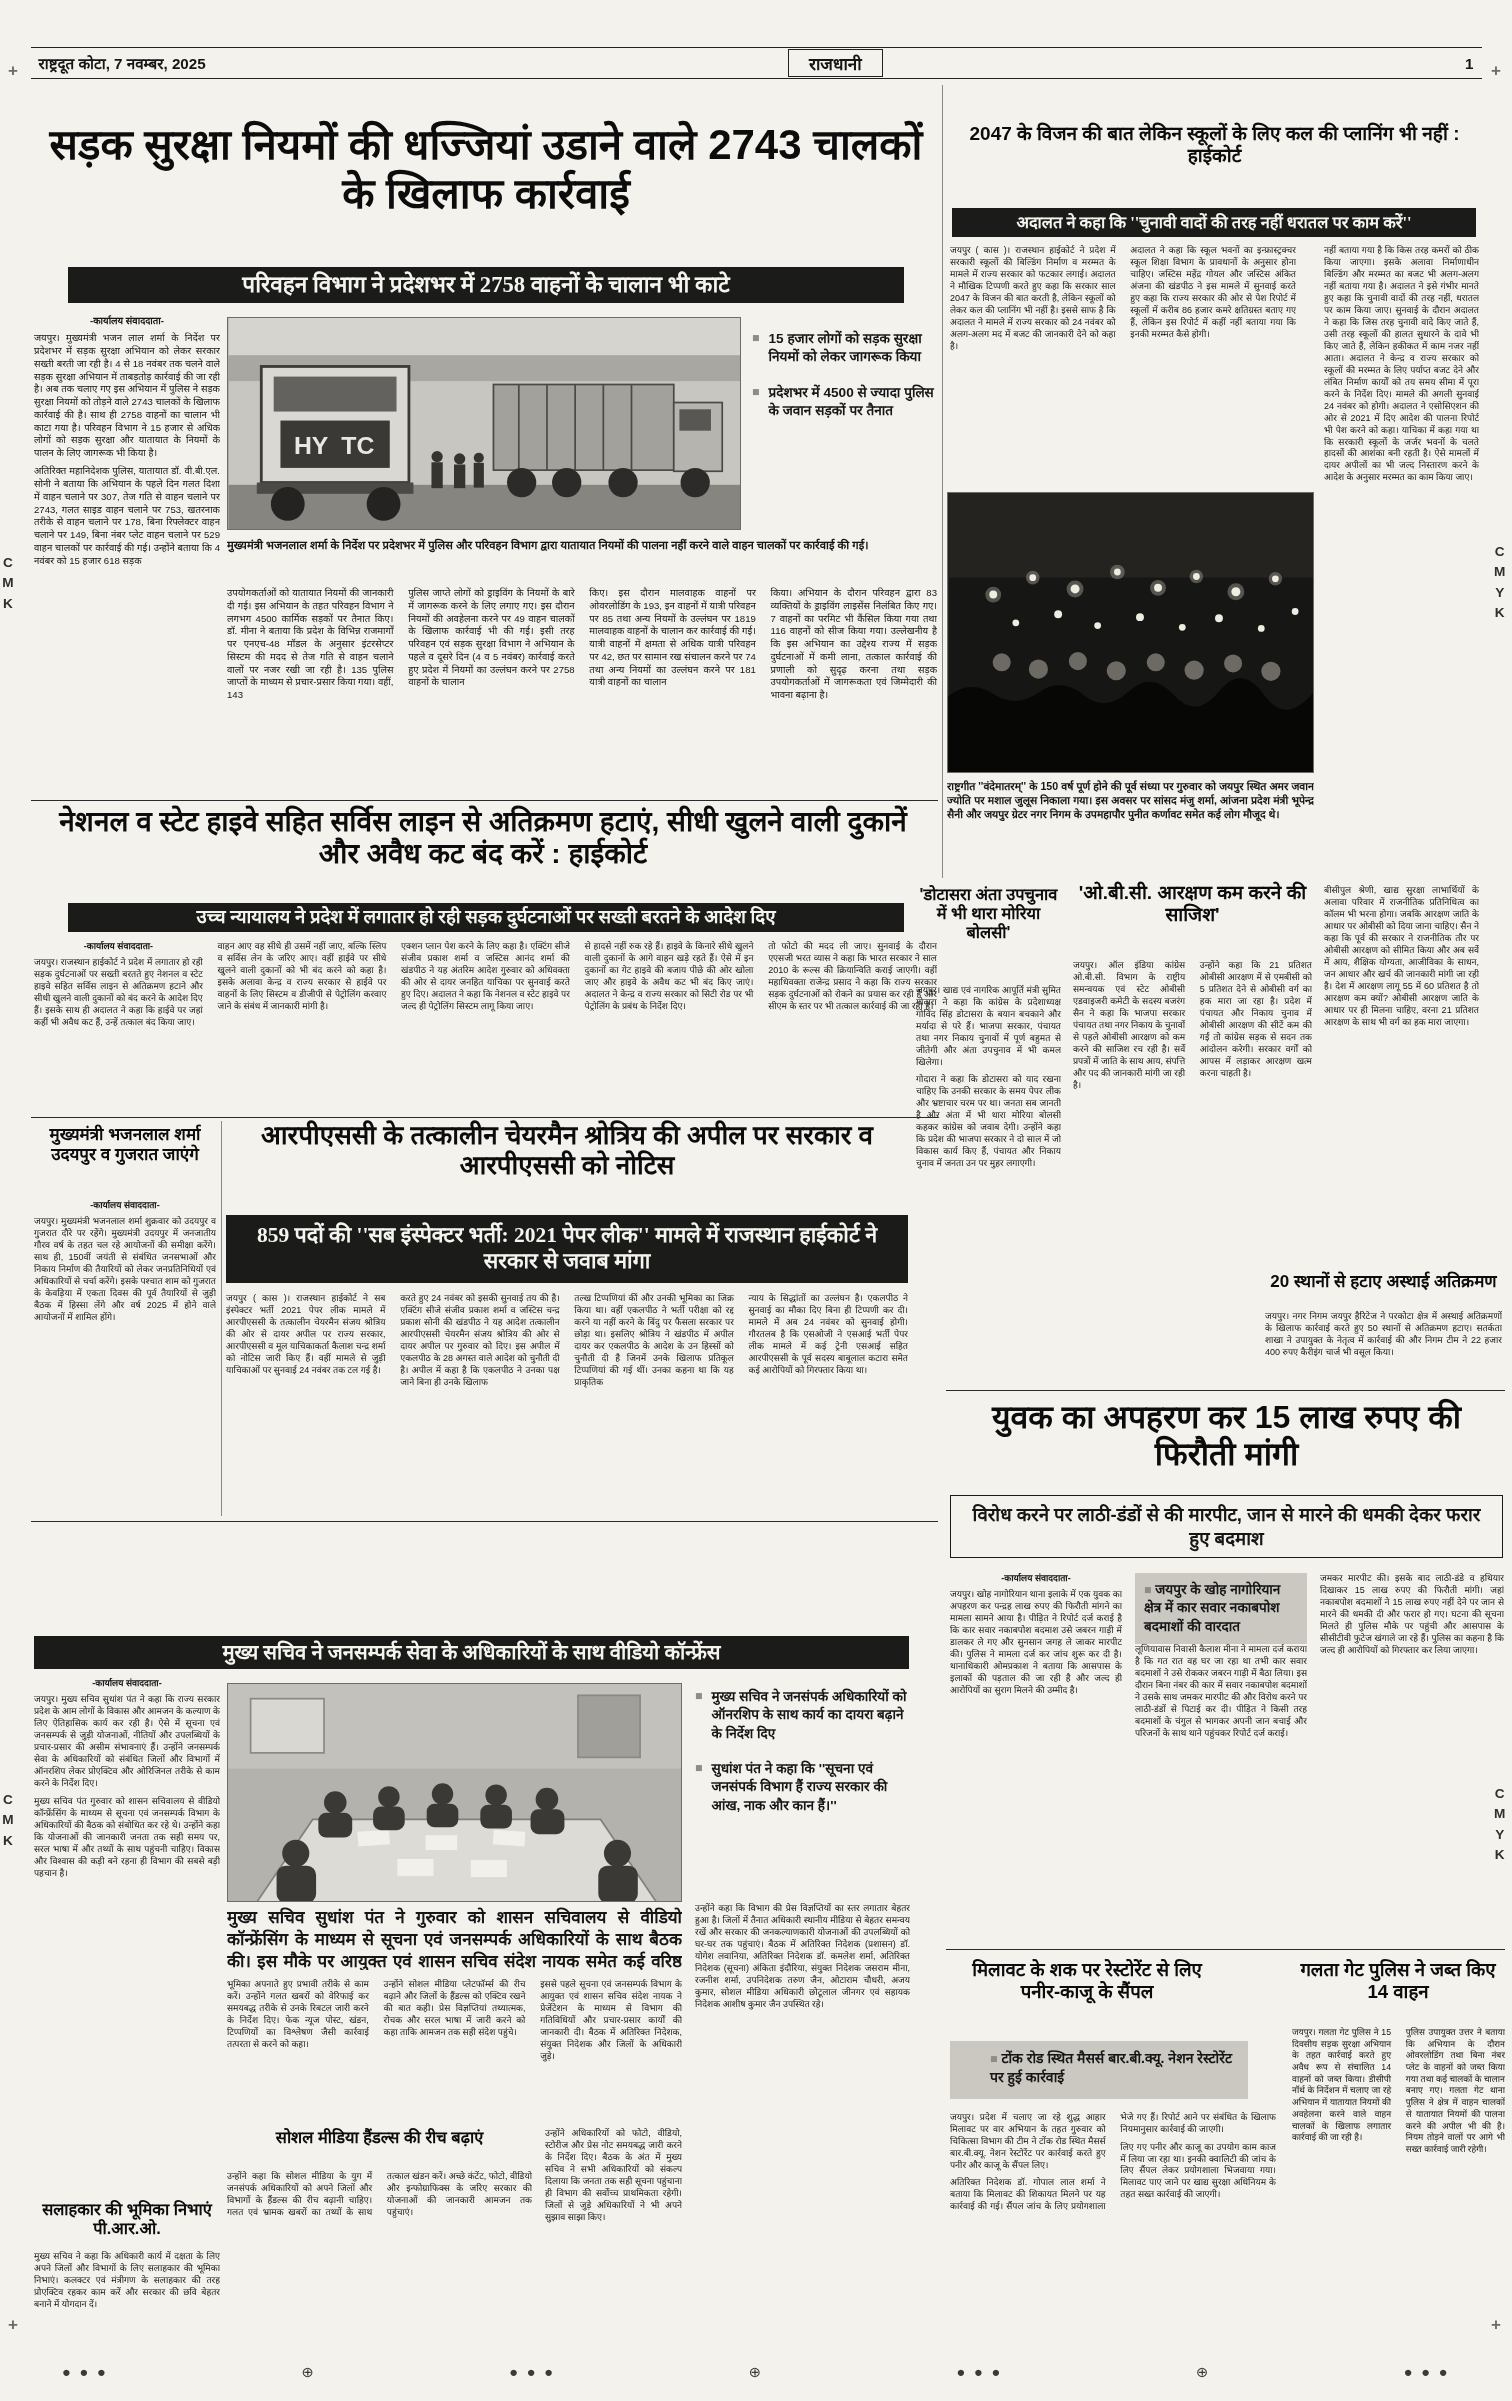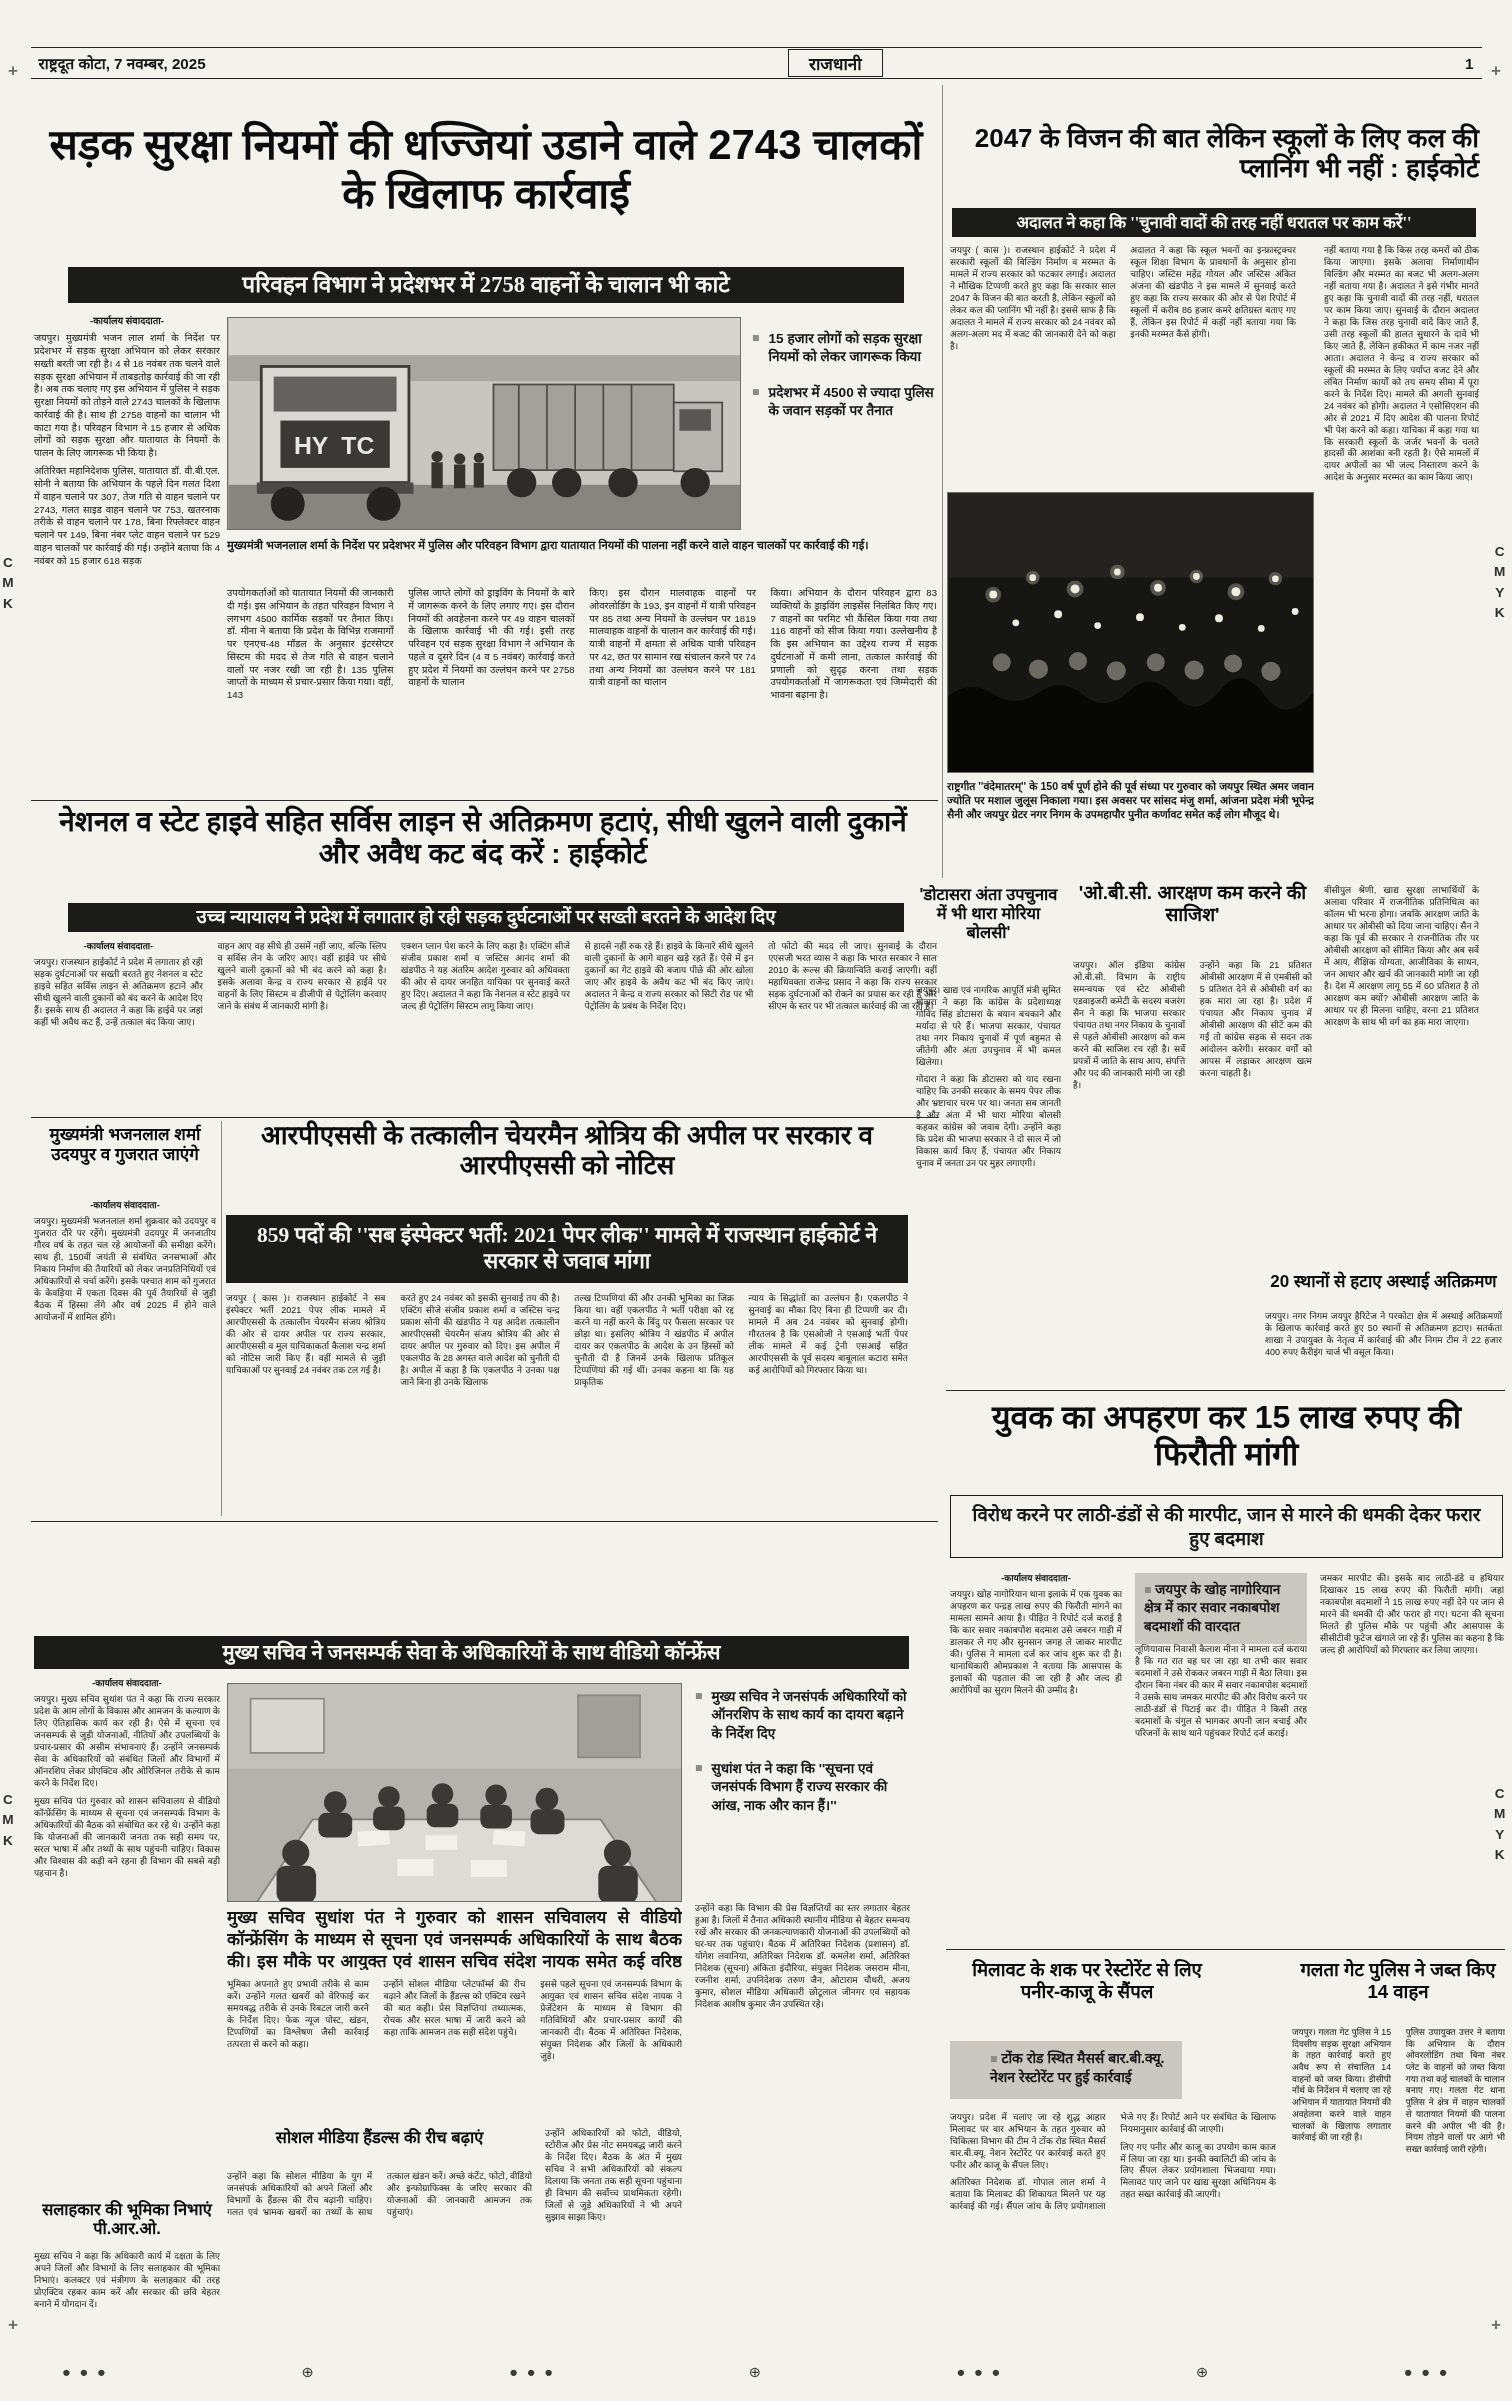--- a/index.html
+++ b/index.html
@@ -137,21 +137,21 @@
 
   <div class="abs cols b17" style="left:227px;top:587px;width:710px;height:207px;column-count:4;">
     <p>उपयोगकर्ताओं को यातायात नियमों की जानकारी दी गई। इस अभियान के तहत परिवहन विभाग ने लगभग 4500 कार्मिक सड़कों पर तैनात किए। डॉ. मीना ने बताया कि प्रदेश के विभिन्न राजमार्गों पर एनएच-48 मॉडल के अनुसार इंटरसेप्टर सिस्टम की मदद से तेज गति से वाहन चलाने वालों पर नजर रखी जा रही है। 135 पुलिस जाप्तों के माध्यम से प्रचार-प्रसार किया गया। वहीं, 143</p>
     <p>पुलिस जाप्ते लोगों को ड्राइविंग के नियमों के बारे में जागरूक करने के लिए लगाए गए। इस दौरान नियमों की अवहेलना करने पर 49 वाहन चालकों के खिलाफ कार्रवाई भी की गई। इसी तरह परिवहन एवं सड़क सुरक्षा विभाग ने अभियान के पहले व दूसरे दिन (4 व 5 नवंबर) कार्रवाई करते हुए प्रदेश में नियमों का उल्लंघन करने पर 2758 वाहनों के चालान</p>
     <p>किए। इस दौरान मालवाहक वाहनों पर ओवरलोडिंग के 193, इन वाहनों में यात्री परिवहन पर 85 तथा अन्य नियमों के उल्लंघन पर 1819 मालवाहक वाहनों के चालान कर कार्रवाई की गई। यात्री वाहनों में क्षमता से अधिक यात्री परिवहन पर 42, छत पर सामान रख संचालन करने पर 74 तथा अन्य नियमों का उल्लंघन करने पर 181 यात्री वाहनों का चालान</p>
     <p>किया। अभियान के दौरान परिवहन द्वारा 83 व्यक्तियों के ड्राइविंग लाइसेंस निलंबित किए गए। 7 वाहनों का परमिट भी कैंसिल किया गया तथा 116 वाहनों को सीज किया गया। उल्लेखनीय है कि इस अभियान का उद्देश्य राज्य में सड़क दुर्घटनाओं में कमी लाना, तत्काल कार्रवाई की प्रणाली को सुदृढ़ करना तथा सड़क उपयोगकर्ताओं में जागरूकता एवं जिम्मेदारी की भावना बढ़ाना है।</p>
   </div>
 
   <div class="abs vline" style="left:942px;top:85px;height:793px;"></div>
 
-  <div class="abs hl" style="left:950px;top:123px;width:529px;font-size:26px;text-align:right;">2047 के विजन की बात लेकिन स्कूलों के लिए कल की प्लानिंग भी नहीं : हाईकोर्ट</div>
+  <div class="abs hl" style="left:950px;top:123px;width:529px;font-size:19px;">2047 के विजन की बात लेकिन स्कूलों के लिए कल की प्लानिंग भी नहीं : हाईकोर्ट</div>
   <div class="abs bar" style="left:952px;top:208px;width:524px;height:29px;font-size:16.4px;">अदालत ने कहा कि ''चुनावी वादों की तरह नहीं धरातल पर काम करें''</div>
   <div class="abs cols b16" style="left:950px;top:245px;width:346px;height:243px;column-count:2;">
     <p>जयपुर ( कास )। राजस्थान हाईकोर्ट ने प्रदेश में सरकारी स्कूलों की बिल्डिंग निर्माण व मरम्मत के मामले में राज्य सरकार को फटकार लगाई। अदालत ने मौखिक टिप्पणी करते हुए कहा कि सरकार साल 2047 के विजन की बात करती है, लेकिन स्कूलों को लेकर कल की प्लानिंग भी नहीं है। इससे साफ है कि अदालत ने मामले में राज्य सरकार को 24 नवंबर को अलग-अलग मद में बजट की जानकारी देने को कहा है।</p>
     <p>अदालत ने कहा कि स्कूल भवनों का इन्फ्रास्ट्रक्चर स्कूल शिक्षा विभाग के प्रावधानों के अनुसार होना चाहिए। जस्टिस महेंद्र गोयल और जस्टिस अंकित अंजना की खंडपीठ ने इस मामले में सुनवाई करते हुए कहा कि राज्य सरकार की ओर से पेश रिपोर्ट में स्कूलों में करीब 86 हजार कमरे क्षतिग्रस्त बताए गए हैं, लेकिन इस रिपोर्ट में कहीं नहीं बताया गया कि इनकी मरम्मत कैसे होगी।</p>
   </div>
   <div class="abs txtcol b16" style="left:1324px;top:245px;width:155px;height:631px;">
     <p>नहीं बताया गया है कि किस तरह कमरों को ठीक किया जाएगा। इसके अलावा निर्माणाधीन बिल्डिंग और मरम्मत का बजट भी अलग-अलग नहीं बताया गया है। अदालत ने इसे गंभीर मानते हुए कहा कि चुनावी वादों की तरह नहीं, धरातल पर काम किया जाए। सुनवाई के दौरान अदालत ने कहा कि जिस तरह चुनावी वादे किए जाते हैं, उसी तरह स्कूलों की हालत सुधारने के दावे भी किए जाते हैं, लेकिन हकीकत में काम नजर नहीं आता। अदालत ने केन्द्र व राज्य सरकार को स्कूलों की मरम्मत के लिए पर्याप्त बजट देने और लंबित निर्माण कार्यों को तय समय सीमा में पूरा करने के निर्देश दिए। मामले की अगली सुनवाई 24 नवंबर को होगी। अदालत ने एसोसिएशन की ओर से 2021 में दिए आदेश की पालना रिपोर्ट भी पेश करने को कहा। याचिका में कहा गया था कि सरकारी स्कूलों के जर्जर भवनों के चलते हादसों की आशंका बनी रहती है। ऐसे मामलों में दायर अपीलों का भी जल्द निस्तारण करने के आदेश के अनुसार मरम्मत का काम किया जाए।</p>
   </div>
 
   <div class="abs photo" style="left:947px;top:492px;width:367px;height:281px;">
@@ -265,21 +265,21 @@
     <div class="txtcol b16">
       <p>लूणियावास निवासी कैलाश मीना ने मामला दर्ज कराया है कि गत रात वह घर जा रहा था तभी कार सवार बदमाशों ने उसे रोककर जबरन गाड़ी में बैठा लिया। इस दौरान बिना नंबर की कार में सवार नकाबपोश बदमाशों ने उसके साथ जमकर मारपीट की और विरोध करने पर लाठी-डंडों से पिटाई कर दी। पीड़ित ने किसी तरह बदमाशों के चंगुल से भागकर अपनी जान बचाई और परिजनों के साथ थाने पहुंचकर रिपोर्ट दर्ज कराई।</p>
     </div>
   </div>
   <div class="abs txtcol b16" style="left:1320px;top:1573px;width:184px;height:368px;">
     <p>जमकर मारपीट की। इसके बाद लाठी-डंडे व हथियार दिखाकर 15 लाख रुपए की फिरौती मांगी। जहां नकाबपोश बदमाशों ने 15 लाख रुपए नहीं देने पर जान से मारने की धमकी दी और फरार हो गए। घटना की सूचना मिलते ही पुलिस मौके पर पहुंची और आसपास के सीसीटीवी फुटेज खंगाले जा रहे हैं। पुलिस का कहना है कि जल्द ही आरोपियों को गिरफ्तार कर लिया जाएगा।</p>
   </div>
 
   <div class="abs hline" style="left:946px;top:1949px;width:559px;"></div>
   <div class="abs hl" style="left:950px;top:1959px;width:274px;font-size:18.6px;">मिलावट के शक पर रेस्टोरेंट से लिए पनीर-काजू के सैंपल</div>
-  <div class="abs graybox" style="left:950px;top:2041px;width:232px;height:58px;font-size:14px;line-height:1.35;padding-left:40px;">
+  <div class="abs graybox" style="left:950px;top:2041px;width:298px;height:58px;font-size:14px;line-height:1.35;padding-left:40px;">
     <span class="sq">■</span>
     <span>टोंक रोड स्थित मैसर्स बार.बी.क्यू. नेशन रेस्टोरेंट पर हुई कार्रवाई</span>
   </div>
   <div class="abs cols b16" style="left:950px;top:2112px;width:326px;height:226px;column-count:2;">
     <p>जयपुर। प्रदेश में चलाए जा रहे शुद्ध आहार मिलावट पर वार अभियान के तहत गुरुवार को चिकित्सा विभाग की टीम ने टोंक रोड स्थित मैसर्स बार.बी.क्यू. नेशन रेस्टोरेंट पर कार्रवाई करते हुए पनीर और काजू के सैंपल लिए।</p>
     <p>अतिरिक्त निदेशक डॉ. गोपाल लाल शर्मा ने बताया कि मिलावट की शिकायत मिलने पर यह कार्रवाई की गई। सैंपल जांच के लिए प्रयोगशाला भेजे गए हैं। रिपोर्ट आने पर संबंधित के खिलाफ नियमानुसार कार्रवाई की जाएगी।</p>
     <p>लिए गए पनीर और काजू का उपयोग काम काज में लिया जा रहा था। इनकी क्वालिटी की जांच के लिए सैंपल लेकर प्रयोगशाला भिजवाया गया। मिलावट पाए जाने पर खाद्य सुरक्षा अधिनियम के तहत सख्त कार्रवाई की जाएगी।</p>
   </div>
 
   <div class="abs hl" style="left:1292px;top:1959px;width:212px;font-size:18.6px;">गलता गेट पुलिस ने जब्त किए 14 वाहन</div>

